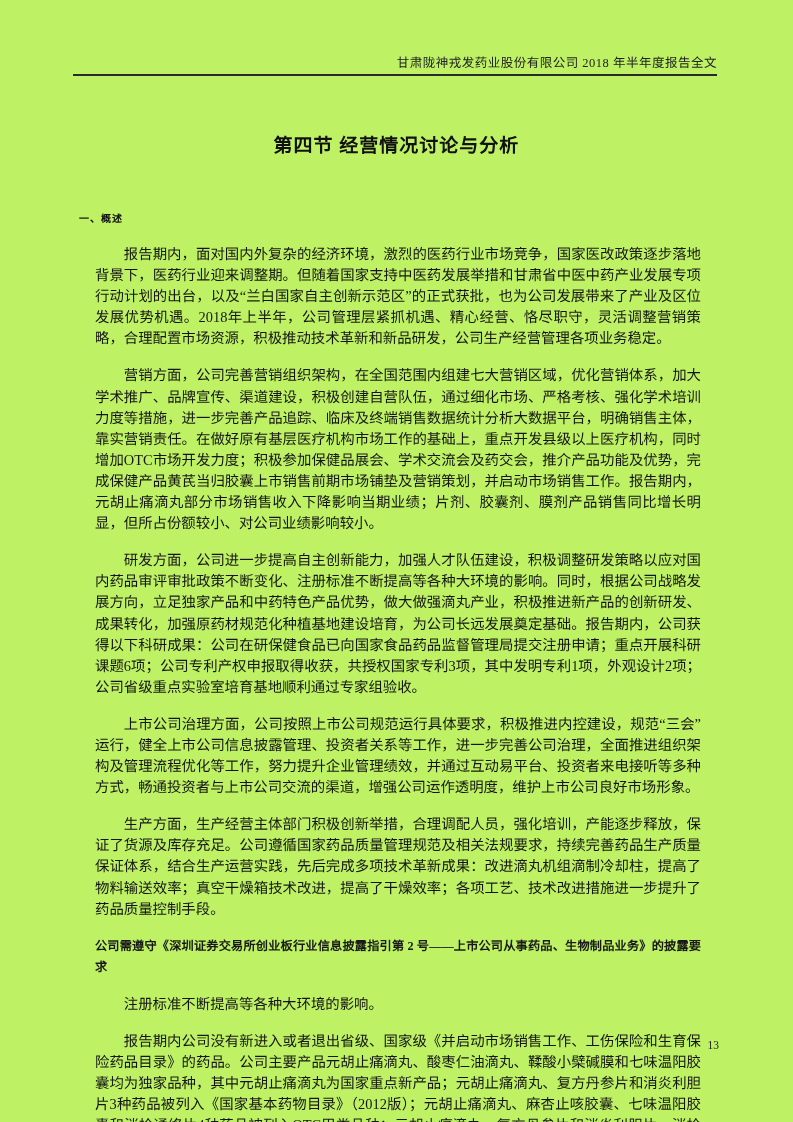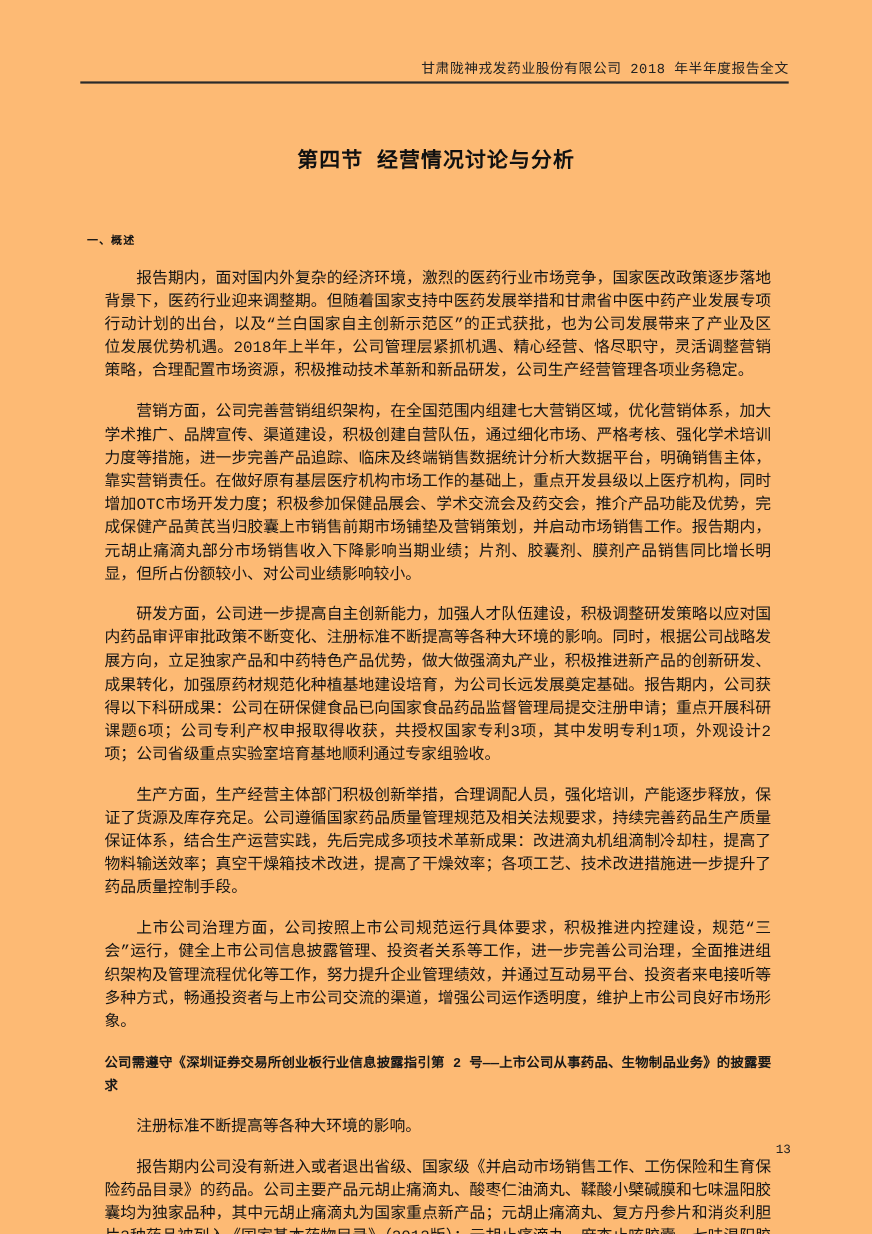--- a/index.html
+++ b/index.html
@@ -4,23 +4,23 @@
 <style>
   html, body {
     margin: 0;
     padding: 0;
     background: #ffffff;
   }
   .page {
     position: relative;
     width: 793px;
     height: 1122px;
-    background: #fdba74;
+    background: #bef264;
     overflow: hidden;
-    font-family: Liberation Mono, monospace;
+    font-family: Liberation Serif, serif;
     color: #1a1a1a;
   }
   .running-header {
     position: absolute;
     top: 55px;
     left: 73px;
     width: 644px;
     text-align: right;
     font-size: 12.5px;
     line-height: 16px;
@@ -87,22 +87,22 @@
   <div class="running-header">甘肃陇神戎发药业股份有限公司 2018 年半年度报告全文</div>
 
   <h1 class="doc-title" style="margin:0;">第四节 经营情况讨论与分析</h1>
 
   <h2 class="section-heading" style="margin:0;">一、概述</h2>
 
   <div class="body-text">
     <p>报告期内，面对国内外复杂的经济环境，激烈的医药行业市场竞争，国家医改政策逐步落地背景下，医药行业迎来调整期。但随着国家支持中医药发展举措和甘肃省中医中药产业发展专项行动计划的出台，以及“兰白国家自主创新示范区”的正式获批，也为公司发展带来了产业及区位发展优势机遇。2018年上半年，公司管理层紧抓机遇、精心经营、恪尽职守，灵活调整营销策略，合理配置市场资源，积极推动技术革新和新品研发，公司生产经营管理各项业务稳定。</p>
     <p>营销方面，公司完善营销组织架构，在全国范围内组建七大营销区域，优化营销体系，加大学术推广、品牌宣传、渠道建设，积极创建自营队伍，通过细化市场、严格考核、强化学术培训力度等措施，进一步完善产品追踪、临床及终端销售数据统计分析大数据平台，明确销售主体，靠实营销责任。在做好原有基层医疗机构市场工作的基础上，重点开发县级以上医疗机构，同时增加OTC市场开发力度；积极参加保健品展会、学术交流会及药交会，推介产品功能及优势，完成保健产品黄芪当归胶囊上市销售前期市场铺垫及营销策划，并启动市场销售工作。报告期内，元胡止痛滴丸部分市场销售收入下降影响当期业绩；片剂、胶囊剂、膜剂产品销售同比增长明显，但所占份额较小、对公司业绩影响较小。</p>
     <p>研发方面，公司进一步提高自主创新能力，加强人才队伍建设，积极调整研发策略以应对国内药品审评审批政策不断变化、注册标准不断提高等各种大环境的影响。同时，根据公司战略发展方向，立足独家产品和中药特色产品优势，做大做强滴丸产业，积极推进新产品的创新研发、成果转化，加强原药材规范化种植基地建设培育，为公司长远发展奠定基础。报告期内，公司获得以下科研成果：公司在研保健食品已向国家食品药品监督管理局提交注册申请；重点开展科研课题6项；公司专利产权申报取得收获，共授权国家专利3项，其中发明专利1项，外观设计2项；公司省级重点实验室培育基地顺利通过专家组验收。</p>
+    <p>上市公司治理方面，公司按照上市公司规范运行具体要求，积极推进内控建设，规范“三会”运行，健全上市公司信息披露管理、投资者关系等工作，进一步完善公司治理，全面推进组织架构及管理流程优化等工作，努力提升企业管理绩效，并通过互动易平台、投资者来电接听等多种方式，畅通投资者与上市公司交流的渠道，增强公司运作透明度，维护上市公司良好市场形象。</p>
     <p>生产方面，生产经营主体部门积极创新举措，合理调配人员，强化培训，产能逐步释放，保证了货源及库存充足。公司遵循国家药品质量管理规范及相关法规要求，持续完善药品生产质量保证体系，结合生产运营实践，先后完成多项技术革新成果：改进滴丸机组滴制冷却柱，提高了物料输送效率；真空干燥箱技术改进，提高了干燥效率；各项工艺、技术改进措施进一步提升了药品质量控制手段。</p>
-    <p>上市公司治理方面，公司按照上市公司规范运行具体要求，积极推进内控建设，规范“三会”运行，健全上市公司信息披露管理、投资者关系等工作，进一步完善公司治理，全面推进组织架构及管理流程优化等工作，努力提升企业管理绩效，并通过互动易平台、投资者来电接听等多种方式，畅通投资者与上市公司交流的渠道，增强公司运作透明度，维护上市公司良好市场形象。</p>
     <p class="note">公司需遵守《深圳证券交易所创业板行业信息披露指引第 2 号——上市公司从事药品、生物制品业务》的披露要求</p>
     <p>注册标准不断提高等各种大环境的影响。</p>
     <p>报告期内公司没有新进入或者退出省级、国家级《并启动市场销售工作、工伤保险和生育保险药品目录》的药品。公司主要产品元胡止痛滴丸、酸枣仁油滴丸、鞣酸小檗碱膜和七味温阳胶囊均为独家品种，其中元胡止痛滴丸为国家重点新产品；元胡止痛滴丸、复方丹参片和消炎利胆片3种药品被列入《国家基本药物目录》（2012版）；元胡止痛滴丸、麻杏止咳胶囊、七味温阳胶囊和消栓通络片4种药品被列入OTC甲类品种；元胡止痛滴丸、复方丹参片和消炎利胆片、消栓通络片和三七伤药片5种药品被列入《国家基本医疗保险、工伤保险和生育保险药品目录》（2017版）。</p>
     <p>本报告期及去年同期销售额占公司同期主营业务收入10%以上的药品情况：</p>
   </div>
 
   <div class="page-number">13</div>
 
 </div>
 

